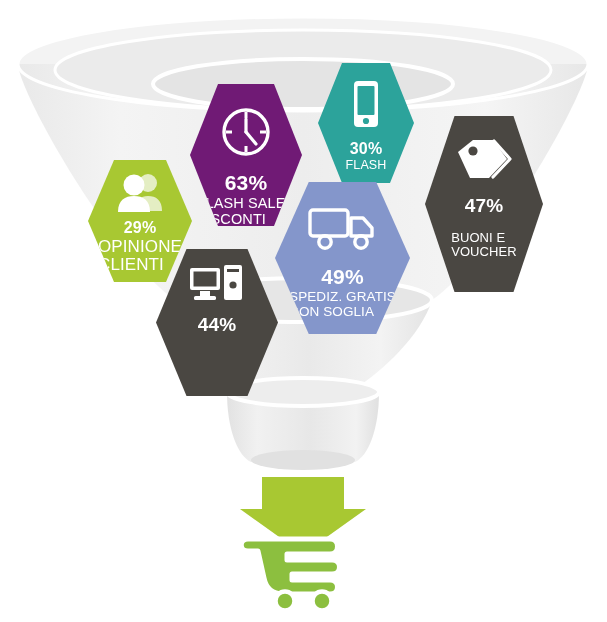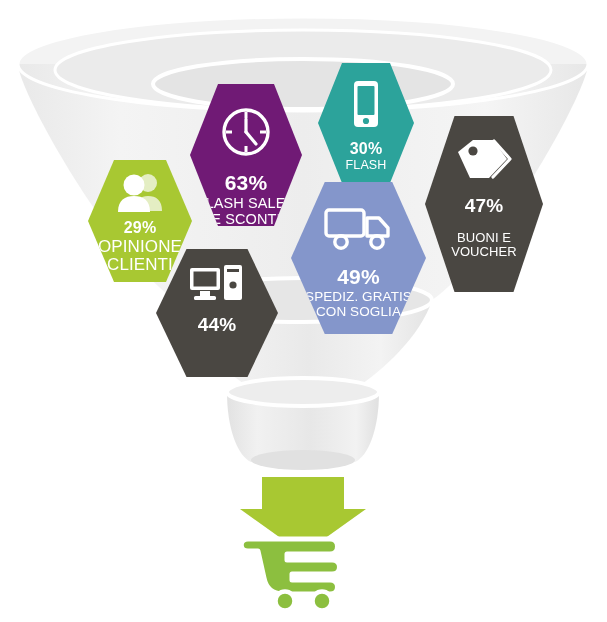--- a/index.html
+++ b/index.html
@@ -29,21 +29,20 @@
   #hex-layer .hex { pointer-events: auto; }
 
   
   .hex {
     position: absolute;
     display: flex;
     flex-direction: column;
     align-items: center;
     justify-content: flex-start;
     color: #ffffff;
-    text-align: center;
     box-sizing: border-box;
     -webkit-clip-path: polygon(25% 0%, 75% 0%, 100% 50%, 75% 100%, 25% 100%, 0% 50%);
     clip-path: polygon(25% 0%, 75% 0%, 100% 50%, 75% 100%, 25% 100%, 0% 50%);
   }
   .hex .hex-icon {
     display: block;
     line-height: 0;
   }
   .hex .hex-pct {
     font-weight: bold;
@@ -70,26 +69,26 @@
   #hex-voucher { left:425px; top:116px; width:118px; height:176px; background:#4a4742; }
   #hex-voucher .hex-icon { margin-top:20px; }
   #hex-voucher .hex-pct  { font-size:19px; margin-top:12px; }
   #hex-voucher .hex-label{ font-size:13px; margin-top:16px; }
 
   #hex-opinione{ left:88px;  top:160px; width:104px; height:122px; background:#a8c832; }
   #hex-opinione .hex-icon { margin-top:12px; }
   #hex-opinione .hex-pct  { font-size:16px; margin-top:8px; }
   #hex-opinione .hex-label{ font-size:17px; margin-top:2px; }
 
-  #hex-soglia  { left:291px; top:182px; width:135px; height:152px; background:#8496cb; }
+  #hex-soglia  { left:275px; top:182px; width:135px; height:152px; background:#8496cb; }
   #hex-soglia  .hex-icon { margin-top:22px; }
   #hex-soglia  .hex-pct  { font-size:21px; margin-top:14px; }
   #hex-soglia  .hex-label{ font-size:13.5px; margin-top:3px; }
 
-  #hex-layout  { left:156px; top:249px; width:122px; height:128px; background:#4a4742; }
+  #hex-layout  { left:156px; top:249px; width:122px; height:147px; background:#4a4742; }
   #hex-layout  .hex-icon { margin-top:14px; }
   #hex-layout  .hex-pct  { font-size:19px; margin-top:10px; }
   #hex-layout  .hex-label{ font-size:13.5px; margin-top:2px; }
 
   #hex-spediz  { left:265px; top:334px; width:102px; height:104px; background:#6a82c0; }
   #hex-spediz  .hex-pct  { font-size:17px; margin-top:24px; }
   #hex-spediz  .hex-label{ font-size:13px; margin-top:2px; }
 </style>
 </head>
 <body>

